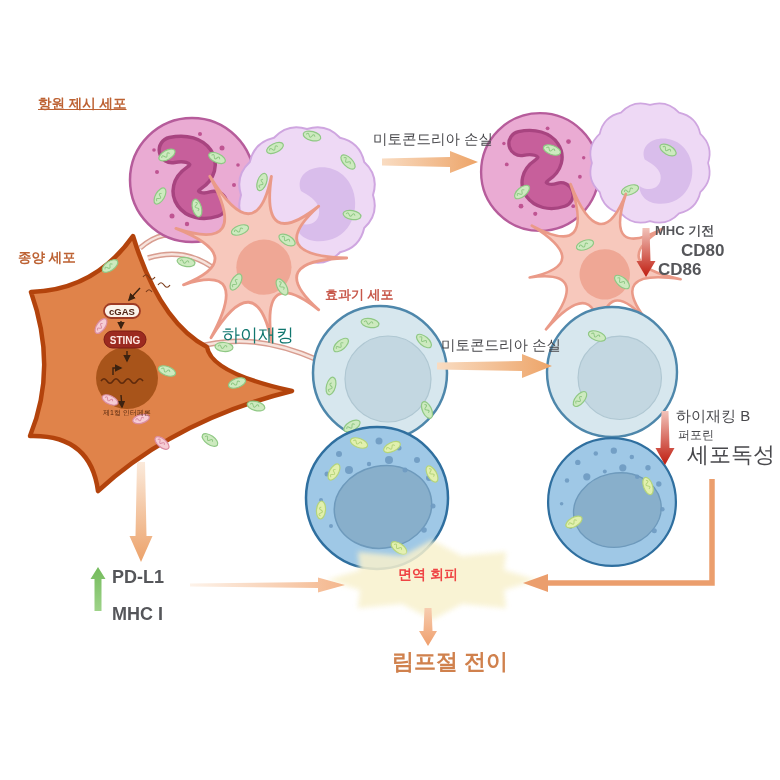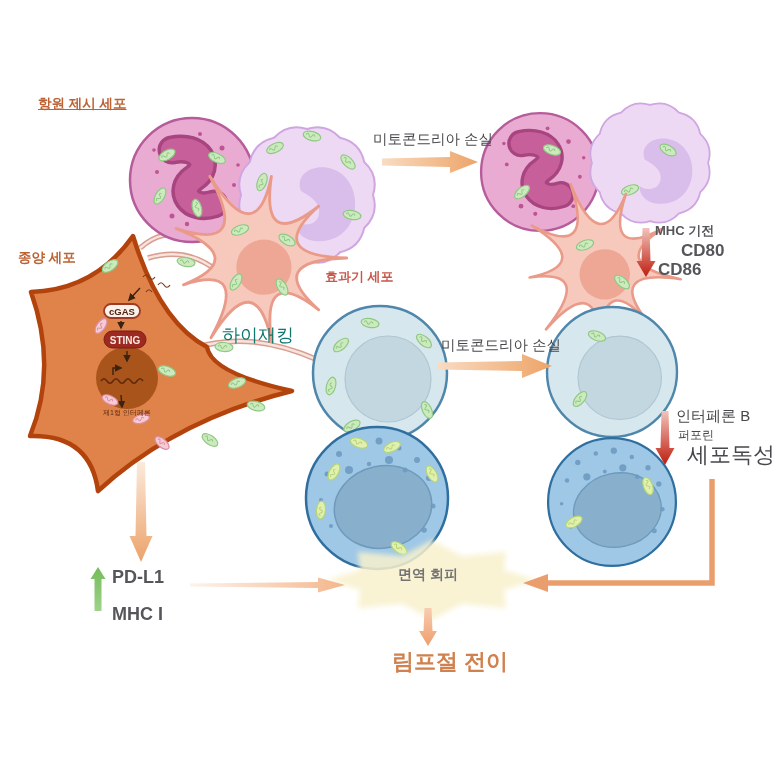--- a/index.html
+++ b/index.html
@@ -4,21 +4,21 @@
 <style>
   html,body{margin:0;padding:0;background:#ffffff;}
   .canvas{position:relative;width:780px;height:780px;background:#ffffff;overflow:hidden;
           font-family:"Liberation Sans","DejaVu Sans",sans-serif;}
   .canvas svg{position:absolute;left:0;top:0;}
   .lbl{position:absolute;white-space:nowrap;line-height:1.05;}
   .lbl-orange{color:#bd6233;font-weight:bold;font-size:13.5px;}
   .lbl-effector{color:#c7574a;font-weight:bold;font-size:13px;}
   .lbl-gray{color:#48484c;}
   .lbl-dim{color:#55565a;font-weight:bold;}
-  .lbl-evasion{color:#737373;font-weight:bold;font-size:14px;}
+  .lbl-evasion{color:#ef4444;font-weight:bold;font-size:14px;}
   .lbl-lymph{color:#d0814d;font-weight:bold;font-size:22px;}
   .lbl-ifn{color:#572a10;font-size:7px;}
 </style>
 </head>
 <body>
 
 <div class="canvas">
 
 <svg width="780" height="780" viewBox="0 0 780 780">
   <defs>
@@ -248,26 +248,26 @@
     <path d="M712 479 L712 583 L546 583" fill="none" stroke="#eb9e6d" stroke-width="5.5"></path>
     <polygon points="548,574 523,583 548,592" fill="#eb9e6d"></polygon>
   </g>
   <path fill="url(#gOrV2)" d="M424.5 608 L431.5 608 L432.5 631 L437 631 L428 646 L419 631 L423.5 631 Z"></path>
 </svg>
 
 <div class="lbl lbl-orange" style="left:38px;top:97px;text-decoration:underline;">항원 제시 세포</div>
 <div class="lbl lbl-orange" style="left:18px;top:251px;">종양 세포</div>
 <div class="lbl lbl-gray" style="left:222px;top:326px;font-size:18px;color:#0f766e;">하이재킹</div>
 <div class="lbl lbl-gray" style="left:373px;top:132px;font-size:14.5px;">미토콘드리아 손실</div>
-<div class="lbl lbl-effector" style="left:325px;top:270px;">효과기 세포</div>
+<div class="lbl lbl-effector" style="left:325px;top:288px;">효과기 세포</div>
 <div class="lbl lbl-gray" style="left:441px;top:338px;font-size:14.5px;">미토콘드리아 손실</div>
 <div class="lbl lbl-dim" style="left:655px;top:224px;font-size:13px;">MHC 기전</div>
 <div class="lbl lbl-dim" style="left:658px;top:242px;font-size:17px;margin-left:23px;">CD80</div>
 <div class="lbl lbl-dim" style="left:658px;top:261px;font-size:17px;">CD86</div>
-<div class="lbl lbl-gray" style="left:676px;top:408px;font-size:15px;">인터페론 B</div>
+<div class="lbl lbl-gray" style="left:676px;top:408px;font-size:15px;">하이재킹 B</div>
 <div class="lbl lbl-gray" style="left:678px;top:429px;font-size:12px;">퍼포린</div>
 <div class="lbl lbl-gray" style="left:678px;top:443px;font-size:22px;margin-left:9px;">세포독성</div>
 <div class="lbl lbl-dim" style="left:112px;top:568px;font-size:18px;">PD-L1</div>
 <div class="lbl lbl-dim" style="left:112px;top:589px;font-size:18px;margin-top:16px;">MHC I</div>
 <div class="lbl lbl-ifn" style="left:103px;top:409px;">제1형 인터페론</div>
 <div class="lbl lbl-evasion" style="left:398px;top:567px;">면역 회피</div>
 <div class="lbl lbl-lymph" style="left:392px;top:650px;">림프절 전이</div>
 
 </div>
 

